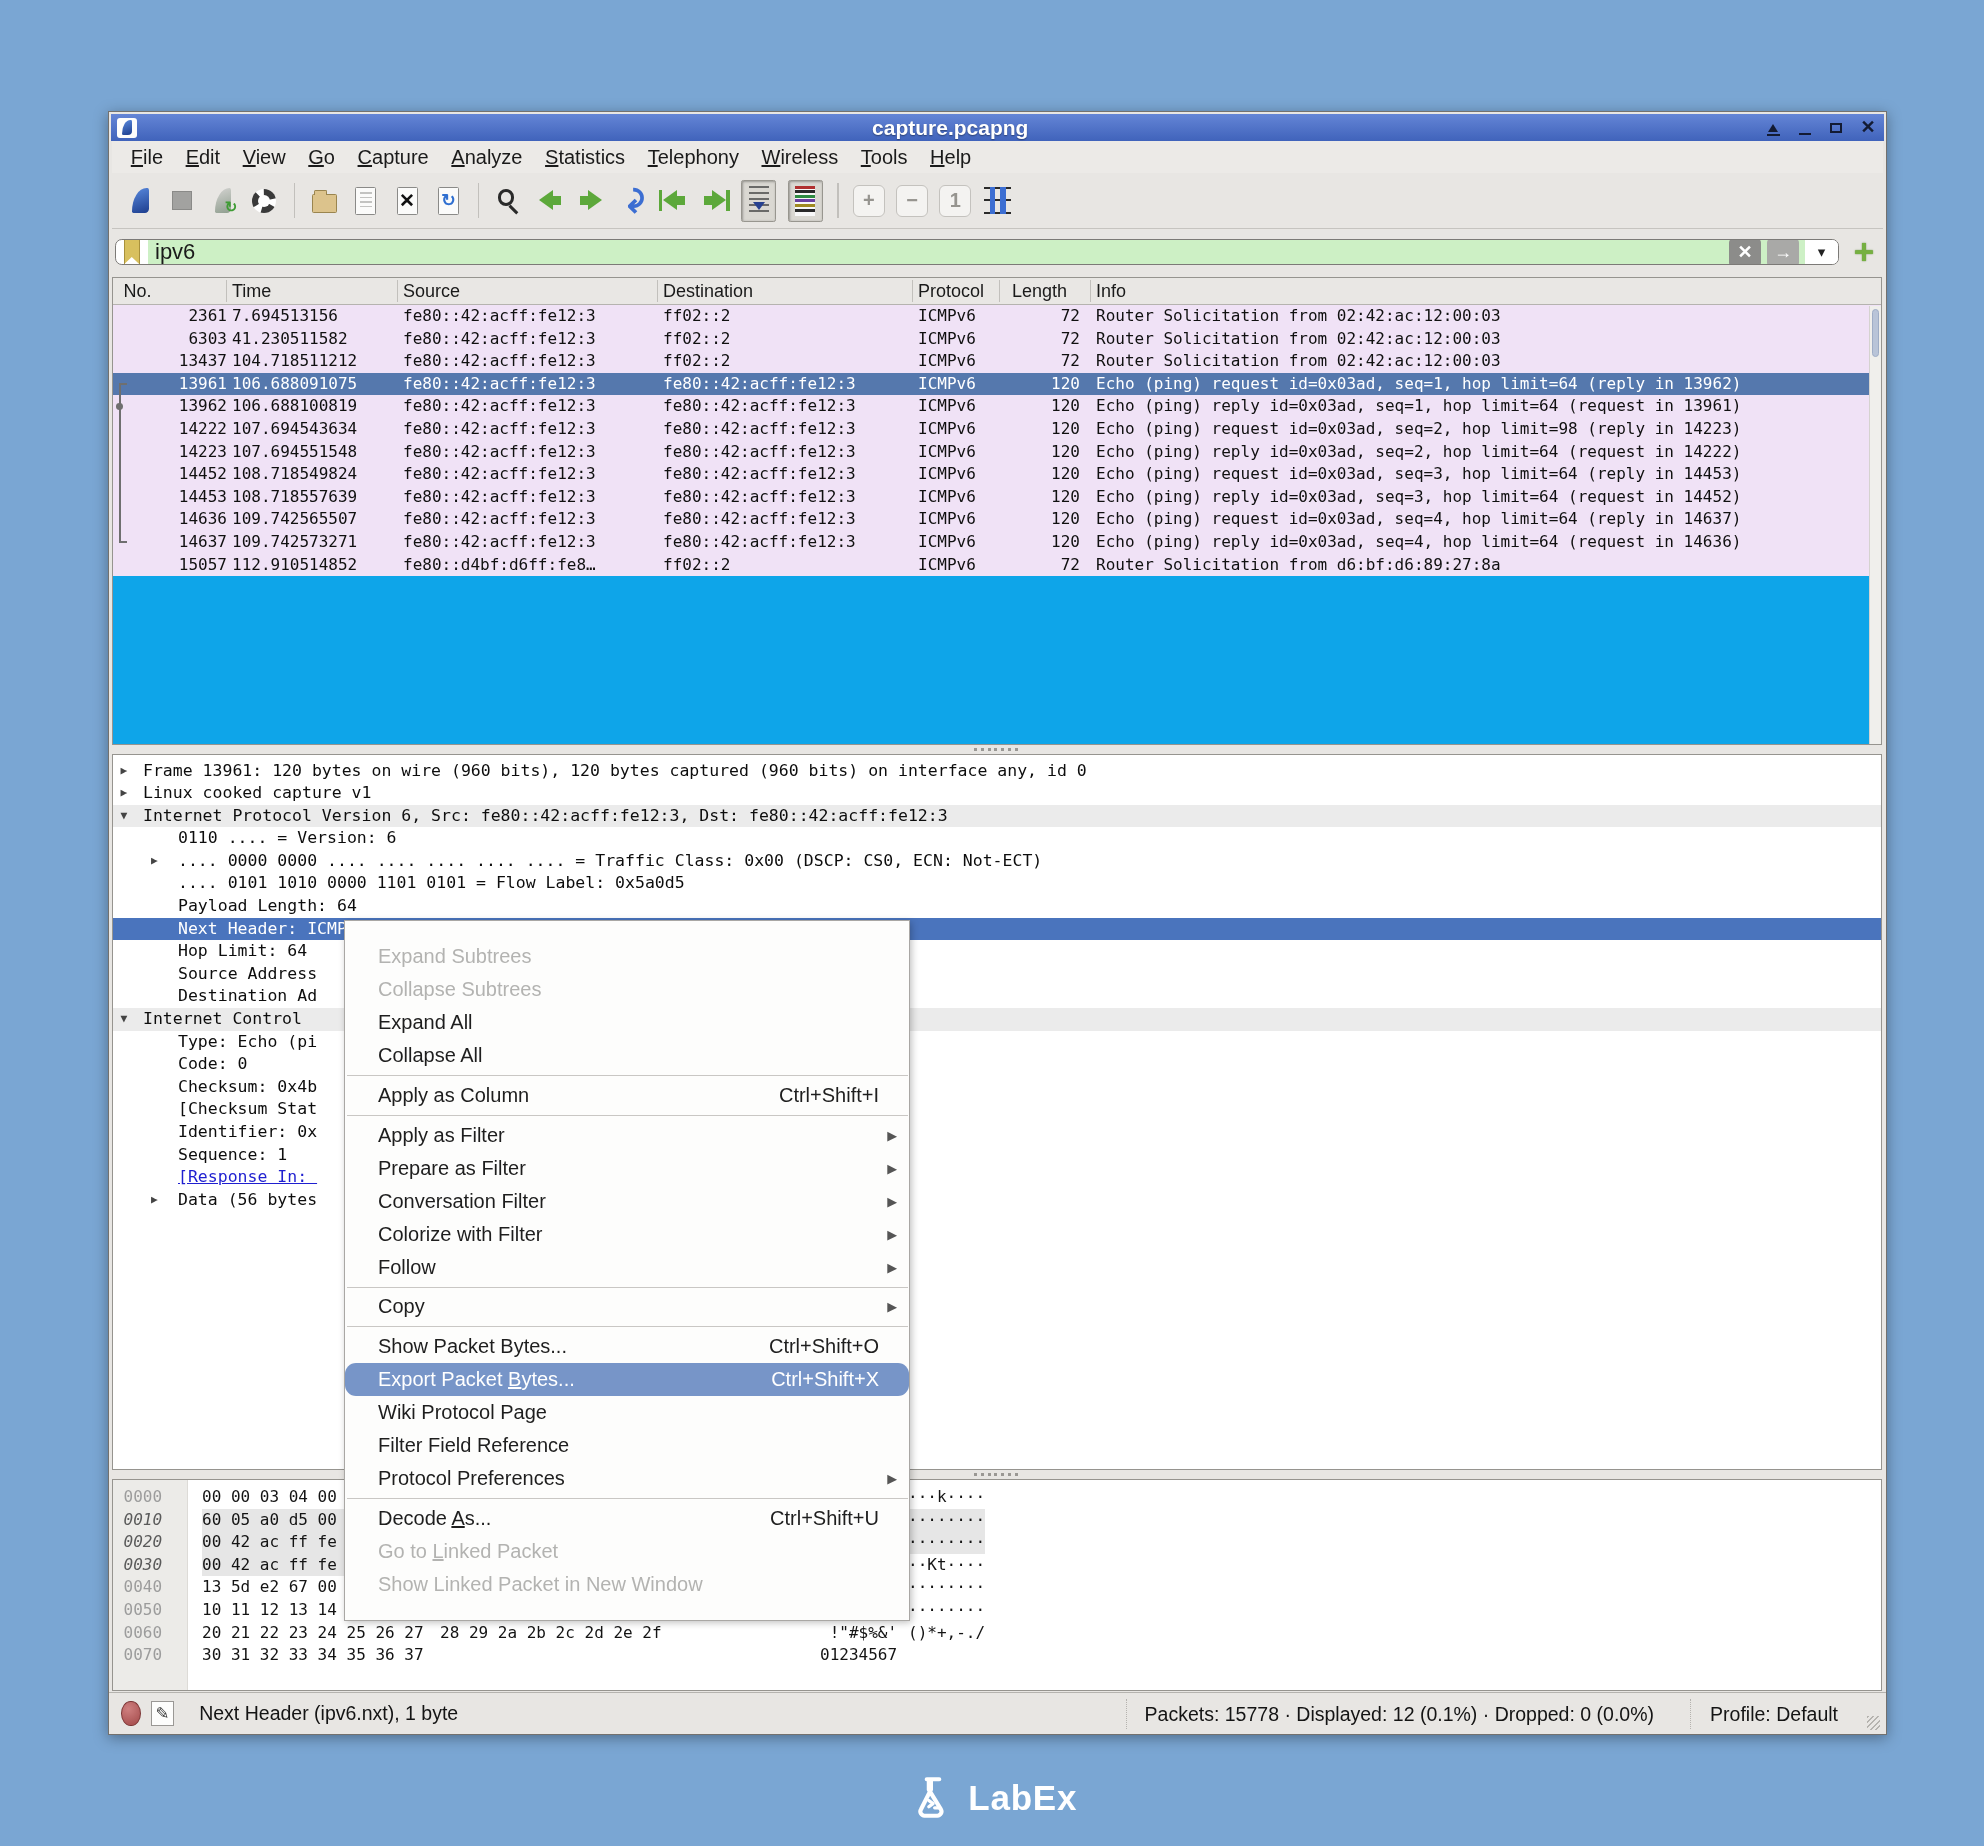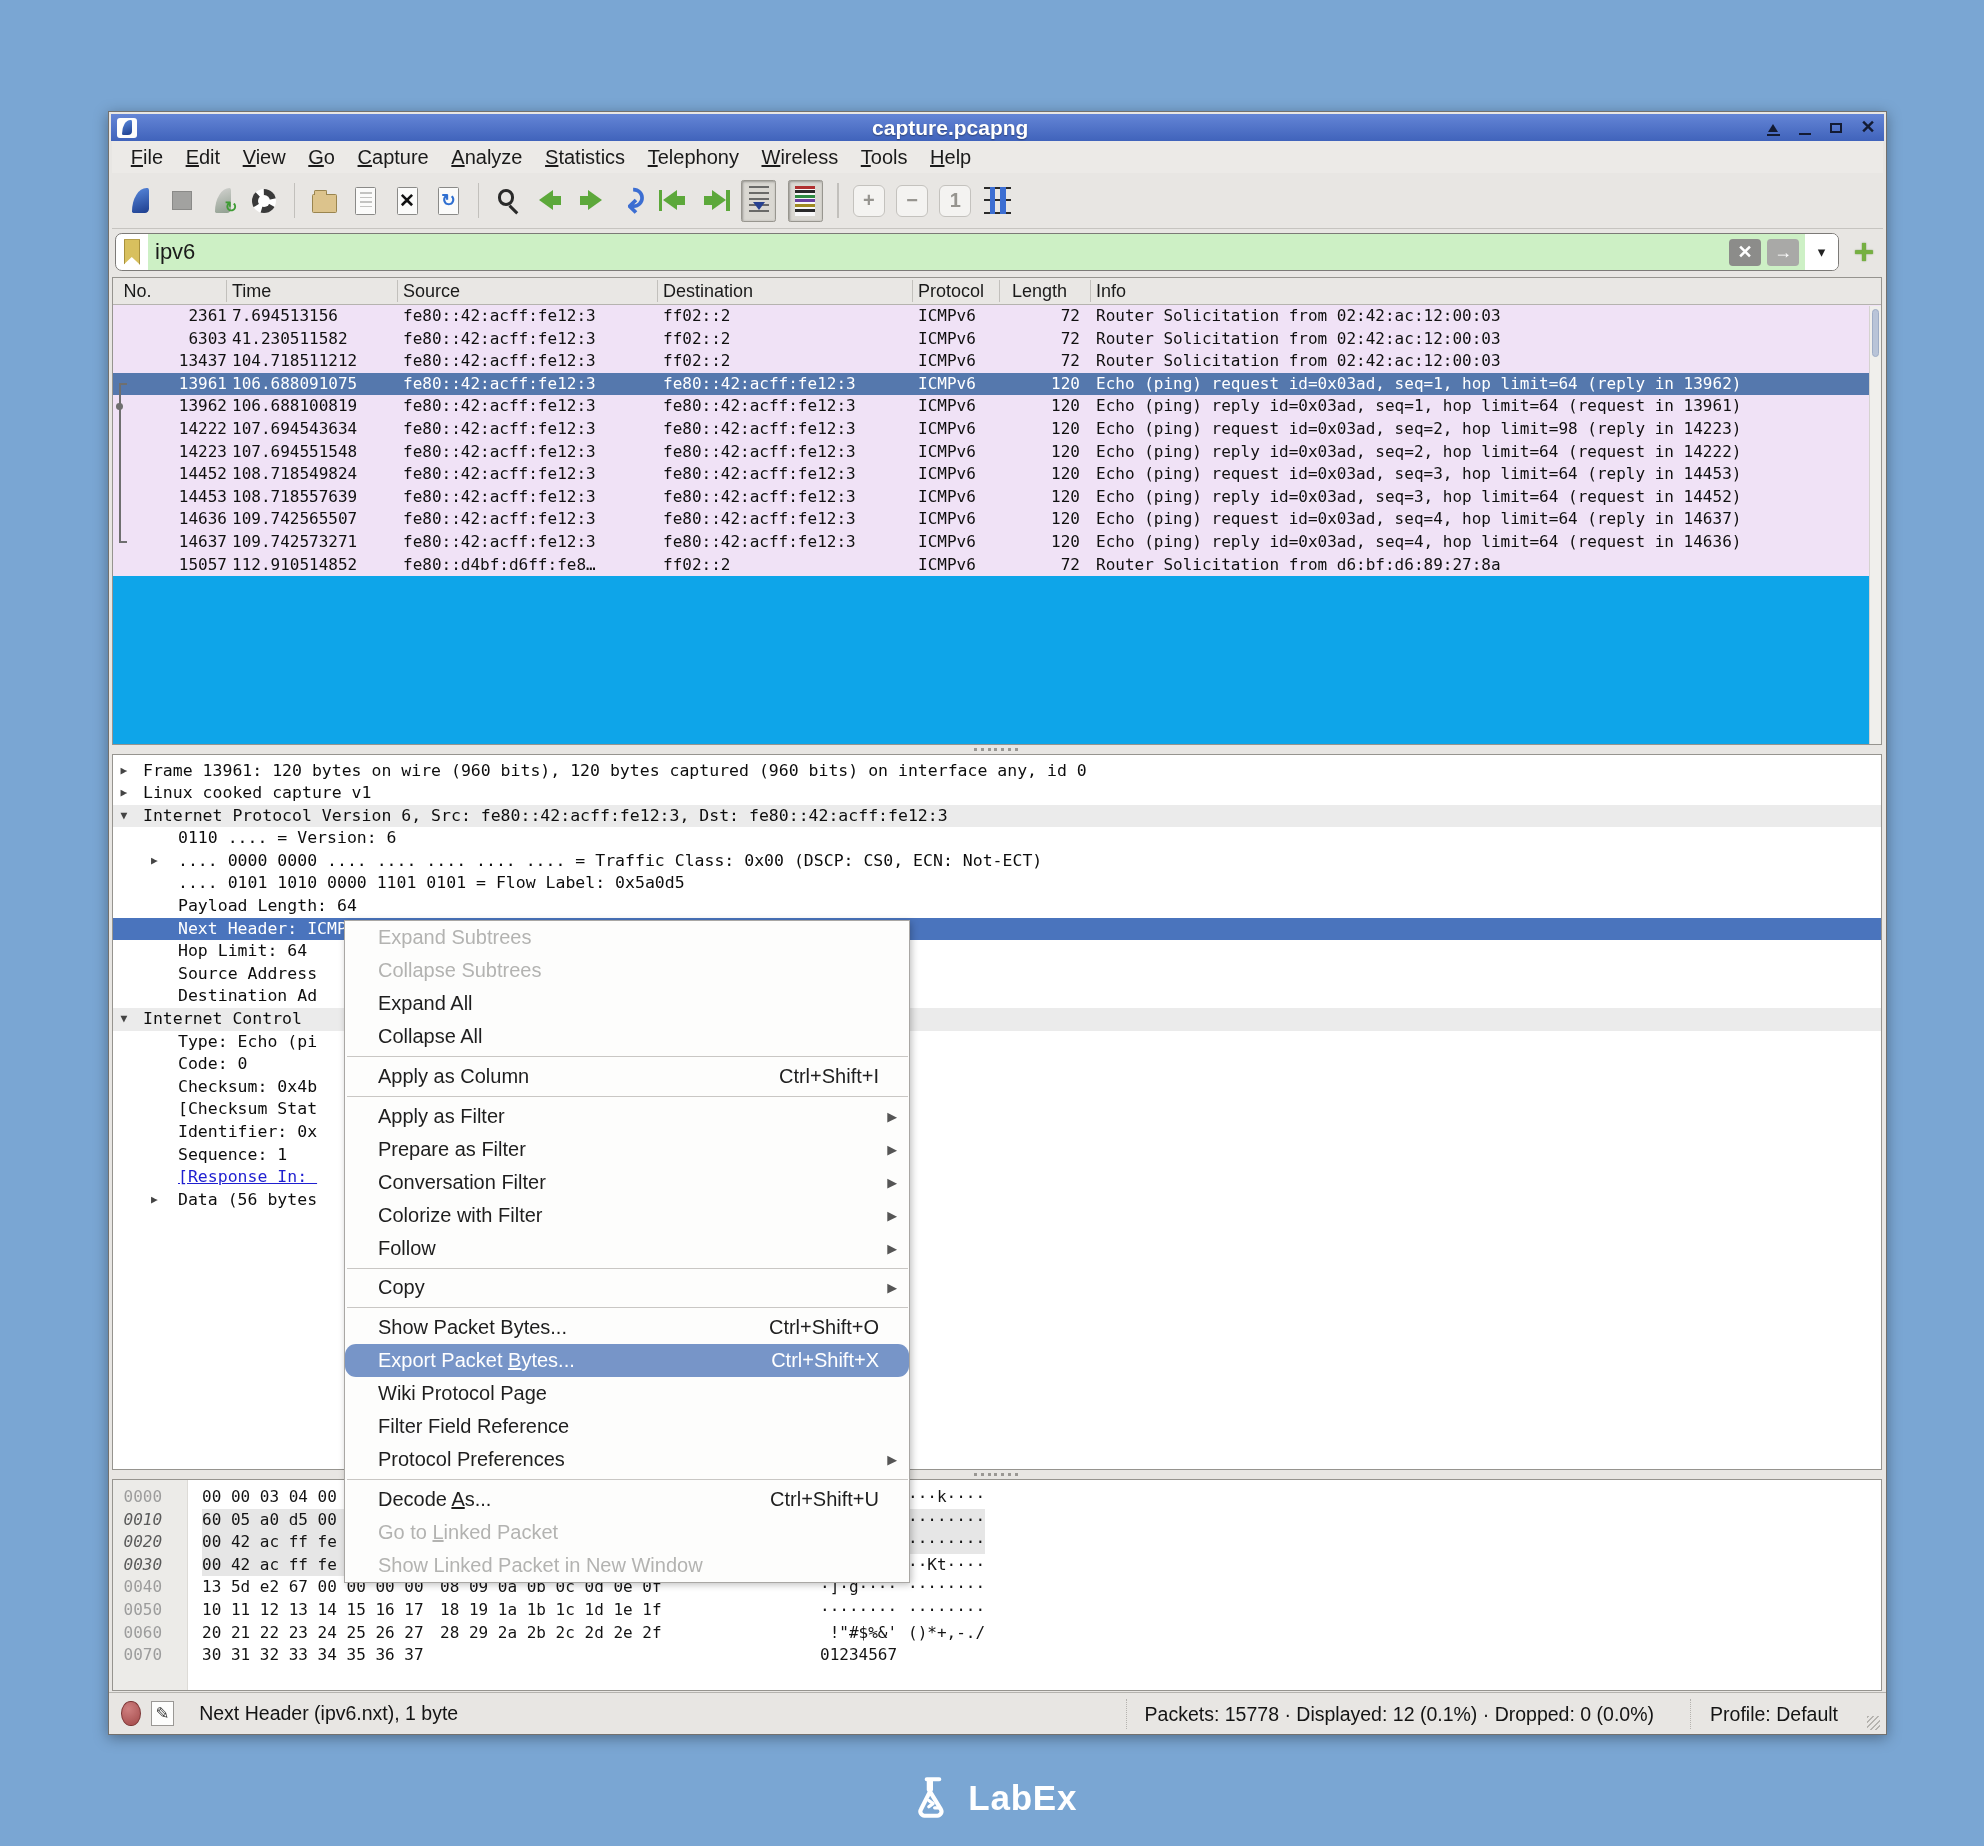--- a/index.html
+++ b/index.html
@@ -65,21 +65,21 @@
     #2e8b42 9px 12px,#f8f8f8 12px 13.5px,#6a3fa0 13.5px 16.5px,#f8f8f8 16.5px 18px,#a08a20 18px 21px,#f8f8f8 21px 22.6px,#2a2a2a 22.6px 25.6px,#f8f8f8 25.6px);}
   .zb{width:32px;height:32px;border:0.8px solid #c4c2be;border-radius:6px;background:#f4f3f1;color:#96948f;
     font-size:20px;font-weight:bold;display:flex;align-items:center;justify-content:center;}
   .rcol{width:27px;height:27px;position:relative;
     background:linear-gradient(#2a2a2a 0 2.3px,transparent 2.3px 12px,#2a2a2a 12px 14.3px,transparent 14.3px 25px,#2a2a2a 25px 27px);}
   .rcol::before,.rcol::after{content:"";position:absolute;top:0;width:5.3px;height:100%;background:#3c6ed2;}
   .rcol::before{left:5.3px;} .rcol::after{left:16px;}
   
   .filterbar{position:absolute;left:4.5px;right:4.5px;top:119px;height:42px;background:#e8e6e3;
     display:flex;align-items:center;gap:9px;padding:3px 1.5px;}
-  .filter-field{flex:1;height:38px;background:#ffffff;border:1.5px solid #7c7a77;border-radius:6.8px;
+  .filter-field{flex:1;height:26px;background:#ffffff;border:1.5px solid #7c7a77;border-radius:6.8px;
     display:flex;align-items:center;overflow:hidden;}
   .bookmark{width:16.5px;height:25.6px;margin:0 7.5px;background:#d8c05e;border:0.8px solid #a8913c;
     clip-path:polygon(0 0,100% 0,100% 100%,50% 70%,0 100%);}
   .filter-input{flex:1;height:100%;border:none;outline:none;background:var(--c-filter_valid_bg,#cdf0c5);
     font-family:"Liberation Sans",sans-serif;font-size:22px;color:#1a1a1a;padding-left:7.5px;}
   .f-btnzone{height:100%;background:var(--c-filter_valid_bg,#cdf0c5);display:flex;align-items:center;gap:6px;padding-right:6px;}
   .f-btn{width:32px;height:27px;border-radius:3.8px;display:flex;align-items:center;justify-content:center;
     color:#fff;font-size:18px;font-weight:bold;}
   .f-x{background:#8c8c8a;} .f-go{background:#a9a9a7;}
   .f-caret{width:33px;height:100%;background:#fff;display:flex;align-items:center;justify-content:center;
@@ -140,21 +140,21 @@
     border:0.8px solid #7c3535;margin-left:12px;}
   .sb-edit{width:22.6px;height:25.6px;background:#fdfdfc;border:0.8px solid #9a9895;margin-left:10.5px;
     display:flex;align-items:center;justify-content:center;font-size:16.5px;color:#333;}
   .sb-field{margin-left:25.6px;}
   .sb-stats{position:absolute;right:232px;border-left:1.5px dotted #b5b3af;padding-left:18px;height:30px;line-height:30px;}
   .sb-profile{position:absolute;right:48px;border-left:1.5px dotted #b5b3af;padding-left:19.5px;height:30px;line-height:30px;}
   .sb-grip{position:absolute;right:6px;bottom:4.5px;width:13.5px;height:13.5px;
     background:repeating-linear-gradient(135deg,#b5b3af 0 1.5px,transparent 1.5px 3.8px);}
   
   .ctx-menu{position:absolute;left:235px;top:808px;width:566px;background:#fdfdfc;border:0.8px solid #a9a7a4;
-    box-shadow:1.5px 2.3px 7.5px rgba(0,0,0,.28);padding:0 0;z-index:50;font-size:20px;color:#1e1e1e;}
+    box-shadow:1.5px 2.3px 7.5px rgba(0,0,0,.28);padding:19px 0;z-index:50;font-size:20px;color:#1e1e1e;}
   .ctx-item{position:relative;height:33px;line-height:33px;padding-left:33px;white-space:nowrap;}
   .ctx-item.dis{color:#b3b3b1;}
   .ctx-item.sel{background:var(--c-menu_highlight,#7795c8);color:#ffffff;border-radius:11px;}
   .ctx-short{position:absolute;right:30px;}
   .ctx-sub{position:absolute;right:12px;font-size:12.8px;color:#555;}
   .ctx-sep{height:0.8px;background:#c9c7c4;margin:3px 1.5px;}
   
   .footer{position:absolute;left:0;right:0;top:1773px;display:flex;align-items:center;justify-content:center;gap:10.5px;}
   .brand-text{color:#ffffff;font-size:35px;font-weight:bold;letter-spacing:0.8px;}
 </style>

